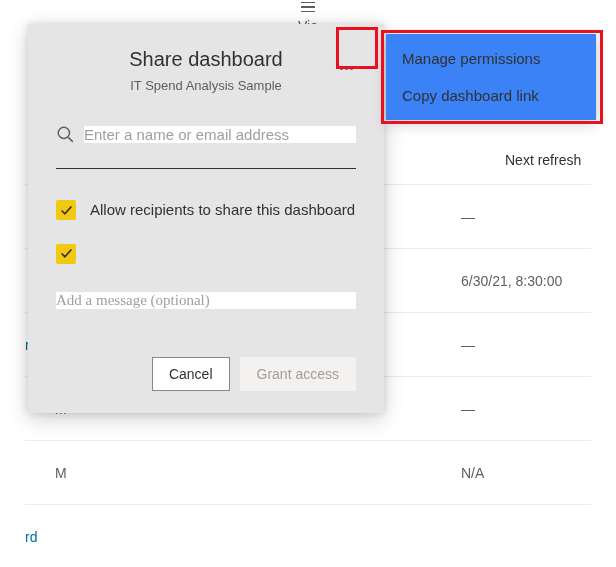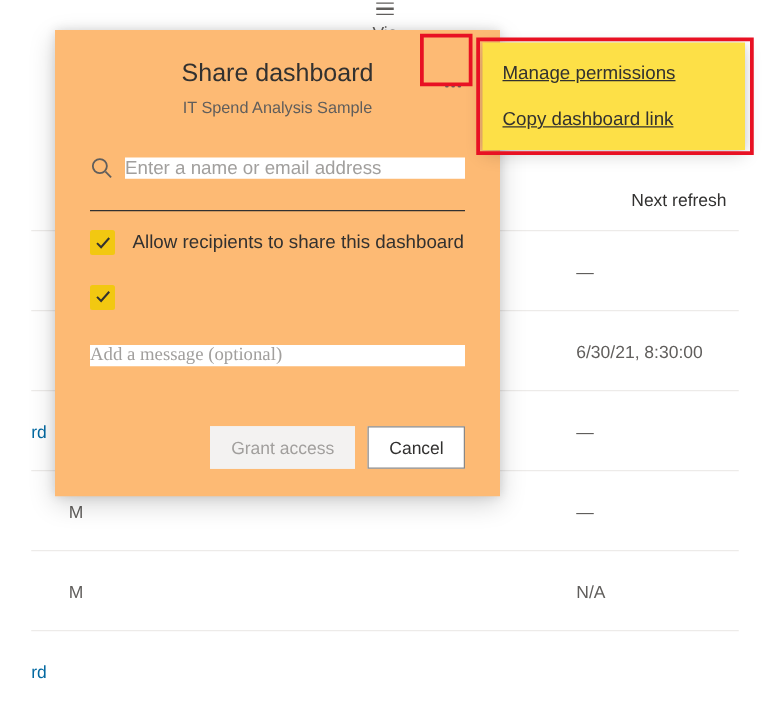--- a/index.html
+++ b/index.html
@@ -77,23 +77,23 @@
       flex: 1;
     }
     .bg-cell.right {
       width: 130px;
       text-align: left;
     }
     
     .share-panel {
       position: absolute;
       top: 24px;
-      left: 44px;
+      left: 28px;
       width: 356px;
-      background: #fdba74;
+      background: #e5e5e5;
       box-shadow: 0 6px 20px rgba(0,0,0,0.18), 0 0 8px rgba(0,0,0,0.12);
       padding: 24px 28px 22px 28px;
       z-index: 5;
     }
     .panel-header {
       text-align: center;
       position: relative;
     }
     .panel-title {
       font-size: 20px;
@@ -145,21 +145,21 @@
       outline: none;
       font-size: 15px;
       color: #323130;
       flex: 1;
       font-family: inherit;
     }
     .search-input::placeholder {
       color: #a19f9d;
     }
     .options {
-      margin-top: 14px;
+      margin-top: 30px;
     }
     .opt-row {
       display: flex;
       align-items: flex-start;
       margin-bottom: 22px;
       gap: 14px;
     }
     .checkbox {
       width: 20px;
       height: 20px;
@@ -218,25 +218,24 @@
       background: #fff;
       color: #323130;
       border: 1px solid #8a8886;
     }
     
     .context-menu {
       position: absolute;
       top: 34px;
       left: 386px;
       width: 210px;
-      background: #fde047;
+      background: #3b82f6;
       box-shadow: 0 4px 14px rgba(0,0,0,0.18), 0 0 6px rgba(0,0,0,0.1);
       z-index: 10;
       padding: 6px 0;
-      text-decoration: underline;
     }
     .context-item {
       padding: 10px 16px;
       font-size: 15px;
       color: #323130;
       cursor: pointer;
     }
     
     .highlight-box {
       position: absolute;
@@ -337,22 +336,22 @@
         <svg viewBox="0 0 16 16">
             <path d="M2 8 L6 12 L14 3" stroke="#323130" stroke-width="2" fill="none"></path>
           </svg>
       </div>
     </div>
   </div>
 
   <input class="message-input" type="text" placeholder="Add a message (optional)" style="">
 
   <div class="panel-footer">
+    <button class="btn btn-secondary">Cancel</button>
     <button class="btn btn-primary">Grant access</button>
-    <button class="btn btn-secondary">Cancel</button>
   </div>
 </div>
 
 <div class="context-menu">
   <div class="context-item">Manage permissions</div>
   <div class="context-item">Copy dashboard link</div>
 </div>
 
 <div class="highlight-box highlight-more"></div>
 <div class="highlight-box highlight-menu"></div>

